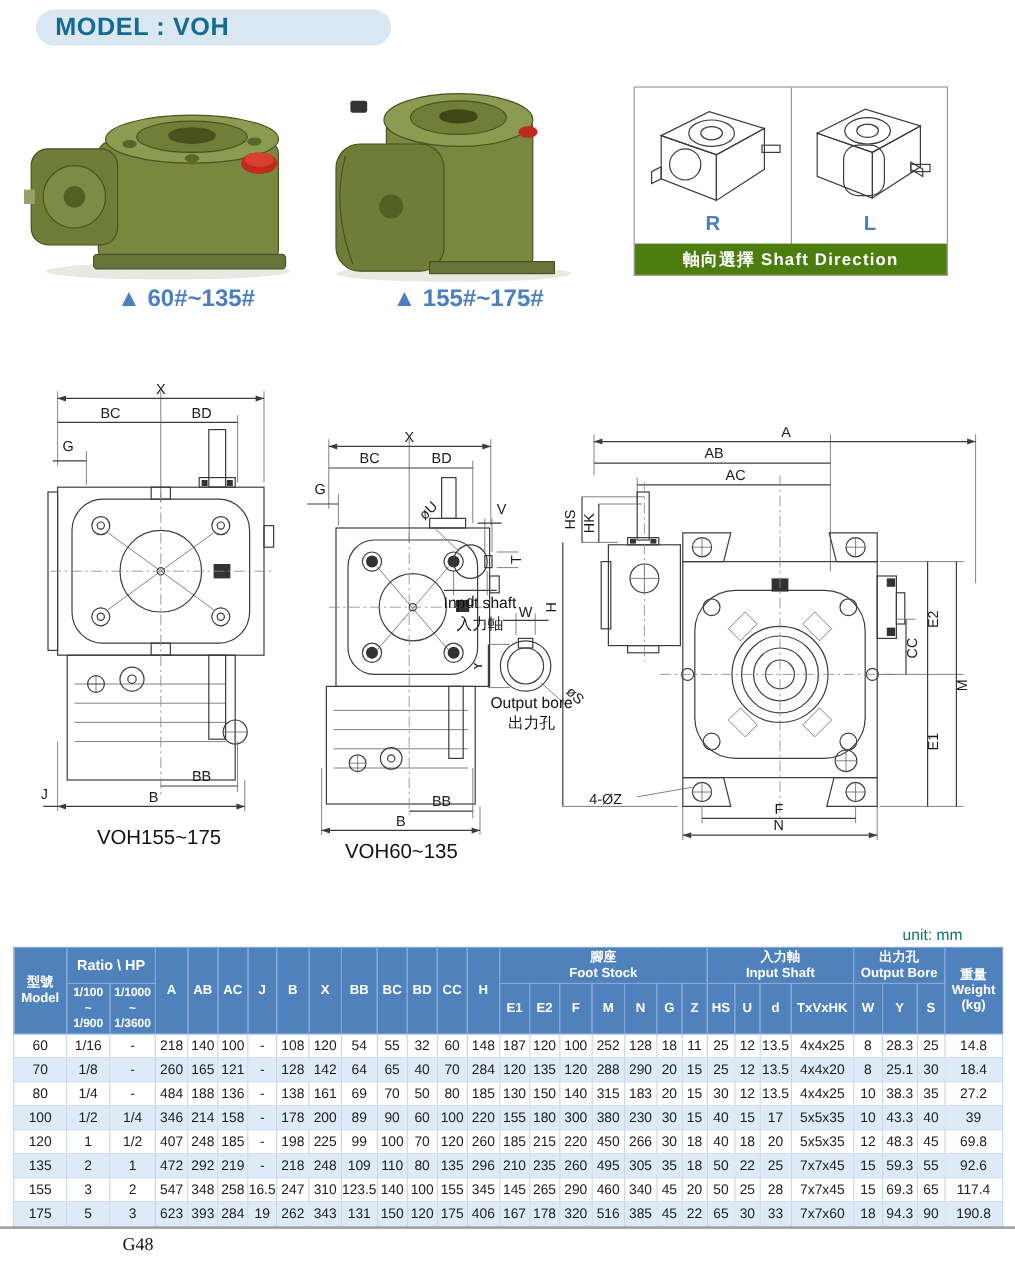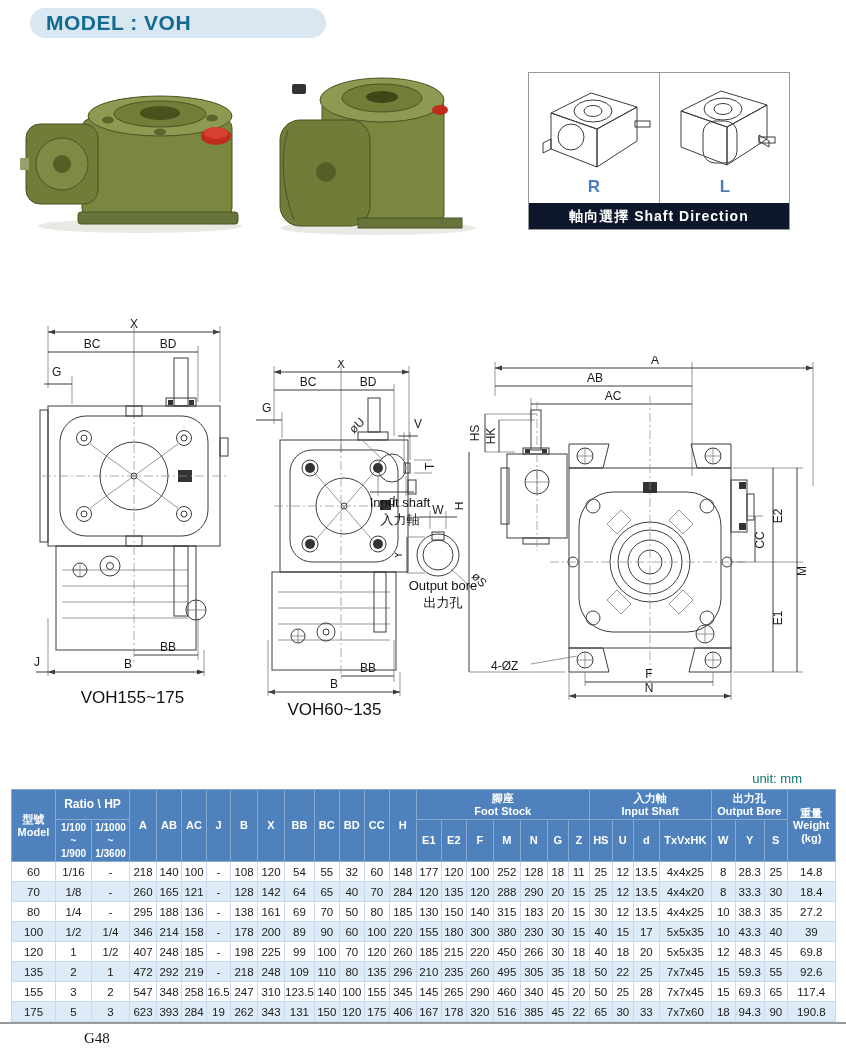--- a/index.html
+++ b/index.html
@@ -9,21 +9,21 @@
     border-radius:16px;display:flex;align-items:center;padding-left:16px;box-sizing:border-box}
   .title-pill span{color:#136b90;font-size:21px;font-weight:bold;letter-spacing:.5px}
 
   .photo{position:absolute}
   .photo-caption{position:absolute;width:200px;text-align:center;color:#4b7fc0;
     font-size:20px;font-weight:bold}
 
   .sd-box{position:absolute;left:528px;top:72px;width:262px;height:158px;border:1px solid #999;
     box-sizing:border-box;background:#fff}
   .sd-divider{position:absolute;left:130px;top:0;width:1px;height:131px;background:#999}
-  .sd-banner{position:absolute;left:0;right:0;bottom:0;height:26px;background:#0f172a;color:#fff;
+  .sd-banner{position:absolute;left:0;right:0;bottom:0;height:26px;background:#4d7c0f;color:#fff;
     font-size:14px;font-weight:bold;text-align:center;line-height:26px;letter-spacing:1px}
   .rl-label{position:absolute;width:130px;top:104px;text-align:center;color:#4b7fc0;
     font-size:17px;font-weight:bold}
 
   .draw{position:absolute}
   .draw .ln{stroke:#3c3c3c;stroke-width:1;fill:none}
   .draw .tn{stroke:#6a6a6a;stroke-width:.7;fill:none}
   .draw .cl{stroke:#8a8a8a;stroke-width:.7;fill:none;stroke-dasharray:9 3 2 3}
   .draw text{font-family:"Liberation Sans",sans-serif;font-size:12px;fill:#1a1a1a}
   .draw-caption{position:absolute;text-align:center;color:#111;font-size:17px}
@@ -35,21 +35,21 @@
   .spec-table{position:absolute;left:11px;top:789px;border-collapse:collapse;table-layout:fixed}
   .spec-table th{background:#4f81bd;color:#fff;border:1px solid #86a9d4;font-size:11px;
     font-weight:bold;line-height:1.15;padding:2px 0;text-align:center;vertical-align:middle}
   .spec-table th.ratio{font-size:12px}
   .spec-table th.sub{font-size:10px;line-height:1.3;padding:1px 0}
   .spec-table td{background:#fff;border:1px solid #c9d9eb;color:#1a1a1a;font-size:11.5px;
     text-align:center;padding:1px 0;height:17px;overflow:hidden}
   .spec-table tbody tr:nth-child(even) td{background:#dcebf7}
 
   .footer-rule{position:absolute;left:0;top:1022px;width:846px;height:2px;background:#9a9a9a}
-  .footer-page{position:absolute;left:84px;top:1030px;font-family:"Liberation Serif",serif;
+  .footer-page{position:absolute;left:102px;top:1030px;font-family:"Liberation Serif",serif;
     font-size:15px;color:#111}
 </style>
 </head>
 <body>
 
 <div class="page">
 
   <div class="title-pill">
     <span>MODEL : VOH</span>
   </div>
@@ -83,20 +83,22 @@
       <ellipse cx="124" cy="39" rx="16" ry="6" fill="#3f4719"></ellipse>
       <ellipse cx="182" cy="52" rx="8" ry="5" fill="#c02b1d"></ellipse>
       <rect x="34" y="26" width="14" height="10" rx="2" fill="#333"></rect>
       <rect x="22" y="62" width="90" height="106" rx="20" fill="#6f7d39" stroke="#4b5322"></rect>
       <path d="M30 72 q-12 42 6 90" stroke="#4b5322" fill="none"></path>
       <circle cx="68" cy="114" r="10" fill="#545f26"></circle>
       <rect x="100" y="160" width="104" height="10" fill="#66743a" stroke="#4b5322"></rect>
     </g>
   </svg>
 
+  <div class="photo-caption" style="left:55px;top:238px">▲ 60#~135#</div>
+  <div class="photo-caption" style="left:290px;top:238px">▲ 155#~175#</div>
 
   <div class="sd-box">
     <svg class="draw" style="left:4px;top:4px" width="122" height="100" viewBox="0 0 122 100">
       <polygon class="ln" points="18,36 58,16 104,30 64,52" fill="#fff"></polygon>
       <polygon class="ln" points="18,36 64,52 64,90 18,72" fill="#fff"></polygon>
       <polygon class="ln" points="64,52 104,30 104,64 64,90" fill="#fff"></polygon>
       <ellipse class="ln" cx="60" cy="34" rx="19" ry="11"></ellipse>
       <ellipse class="ln" cx="60" cy="34" rx="9" ry="5.5"></ellipse>
       <circle class="ln" cx="38" cy="60" r="13"></circle>
       <polygon class="ln" points="10,66 18,62 18,72 10,76" fill="#fff"></polygon>
@@ -468,21 +470,21 @@
           <td>140</td>
           <td>100</td>
           <td>-</td>
           <td>108</td>
           <td>120</td>
           <td>54</td>
           <td>55</td>
           <td>32</td>
           <td>60</td>
           <td>148</td>
-          <td>177</td>
+          <td>187</td>
           <td>120</td>
           <td>100</td>
           <td>252</td>
           <td>128</td>
           <td>18</td>
           <td>11</td>
           <td>25</td>
           <td>12</td>
           <td>13.5</td>
           <td>4x4x25</td>
@@ -511,29 +513,29 @@
           <td>120</td>
           <td>288</td>
           <td>290</td>
           <td>20</td>
           <td>15</td>
           <td>25</td>
           <td>12</td>
           <td>13.5</td>
           <td>4x4x20</td>
           <td>8</td>
-          <td>33.3</td>
+          <td>25.1</td>
           <td>30</td>
           <td>18.4</td>
         </tr>
         <tr>
           <td>80</td>
           <td>1/4</td>
           <td>-</td>
-          <td>295</td>
+          <td>484</td>
           <td>188</td>
           <td>136</td>
           <td>-</td>
           <td>138</td>
           <td>161</td>
           <td>69</td>
           <td>70</td>
           <td>50</td>
           <td>80</td>
           <td>185</td>

